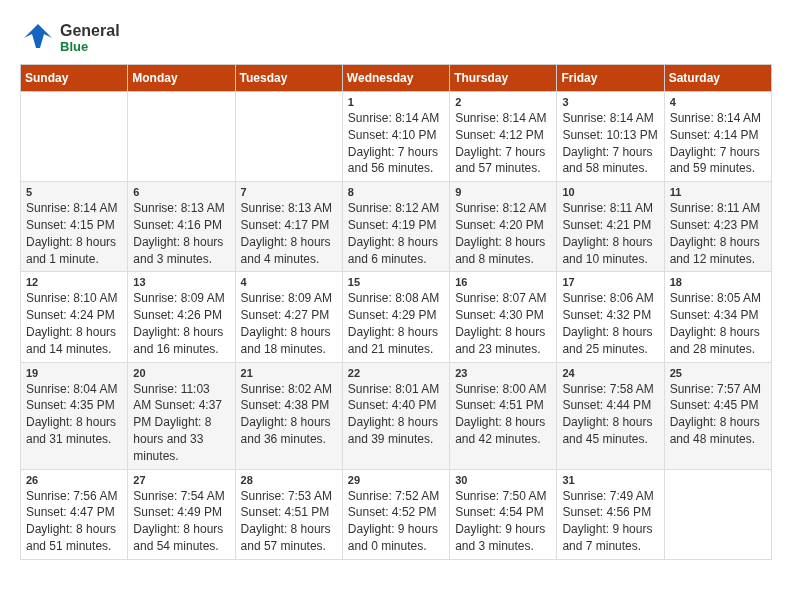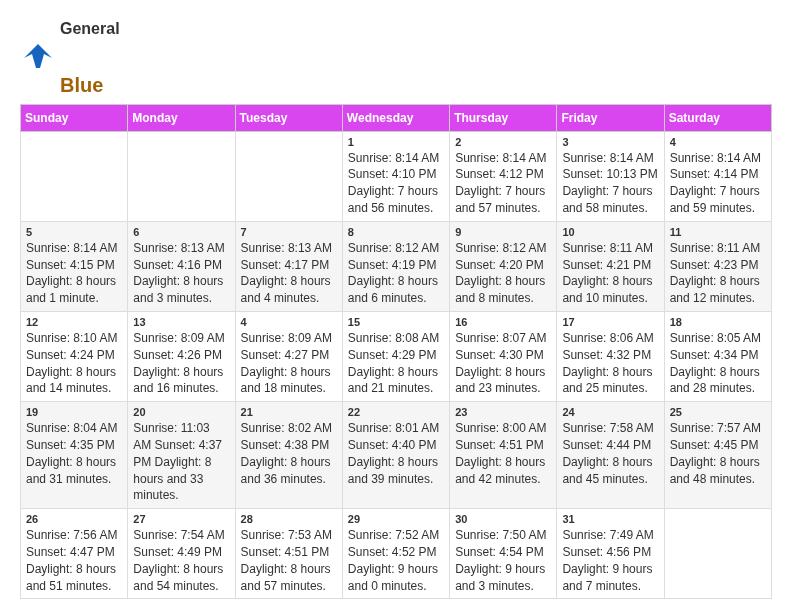--- a/index.html
+++ b/index.html
@@ -21,25 +21,24 @@
       align-items: center;
       gap: 4px;
     }
     .logo-text-general {
       font-size: 16px;
       font-weight: bold;
       color: #333;
       line-height: 1.1;
     }
     .logo-text-blue {
-      font-size: 20px;
-      font-weight: bold;
-      color: #a16207;
+      font-size: 13px;
+      font-weight: bold;
+      color: #15803d;
       line-height: 1.1;
-      margin-top: 36px;
     }
     .title-section {
       text-align: right;
     }
     .main-title {
       font-size: 32px;
       font-weight: bold;
       color: #222;
       line-height: 1.1;
     }
@@ -47,21 +46,21 @@
       font-size: 14px;
       color: #444;
       margin-top: 2px;
     }
     .calendar {
       width: 100%;
       border-collapse: collapse;
       margin-top: 8px;
     }
     .calendar thead th {
-      background-color: #d946ef;
+      background-color: #c2410c;
       color: #fff;
       font-size: 12px;
       font-weight: bold;
       padding: 6px 4px;
       text-align: left;
       border: 1px solid #ccc;
     }
     .calendar tbody td {
       vertical-align: top;
       border: 1px solid #ddd;

